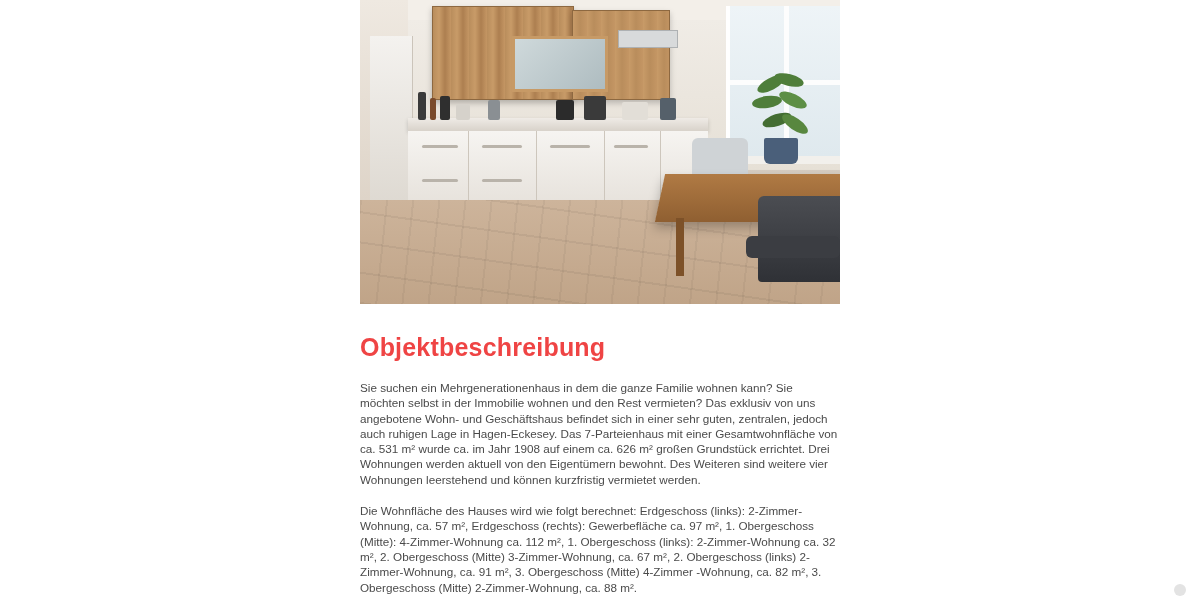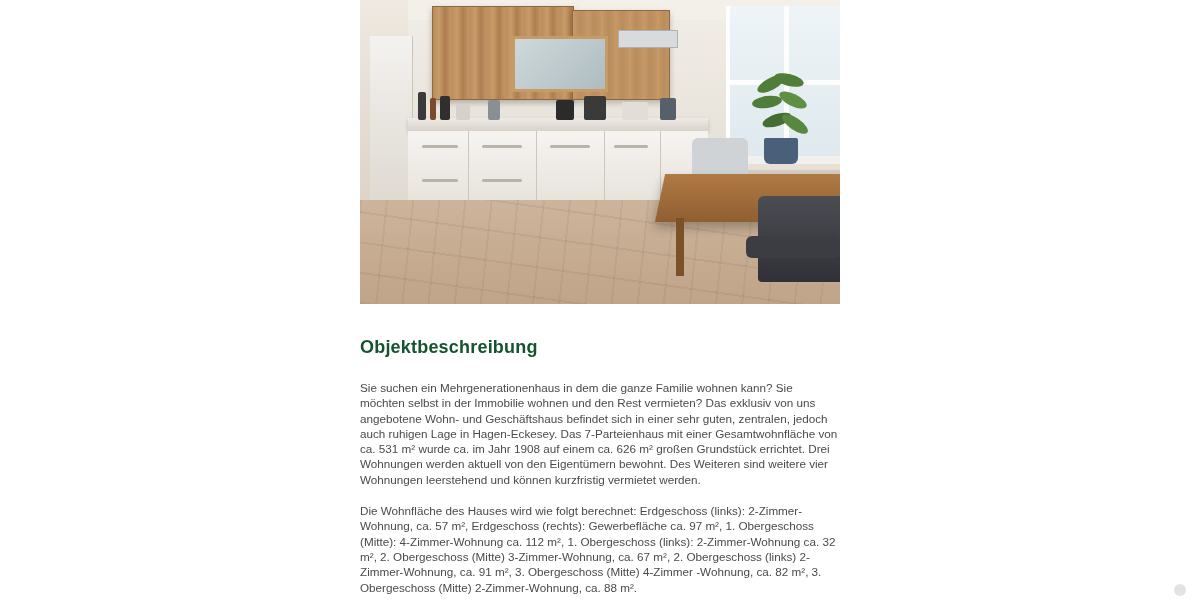--- a/index.html
+++ b/index.html
@@ -173,24 +173,24 @@
   .bench-seat {
     position: absolute; left: 386px; top: 236px; width: 94px; height: 22px;
     background: #3b3d42; border-radius: 6px;
   }
 
   
   .doc {
     padding: 28px 0 0 0;
   }
   h1.title {
-    font-size: 18px;
+    font-size: 25px;
     line-height: 30px;
     font-weight: bold;
-    color: #14532d;
+    color: #ef4444;
     margin: 0 0 18px 0;
     letter-spacing: .2px;
   }
   p.para {
     font-size: 11.7px;
     line-height: 15.3px;
     color: #4a4a4a;
     margin: 0 0 16px 0;
     text-align: left;
   }

